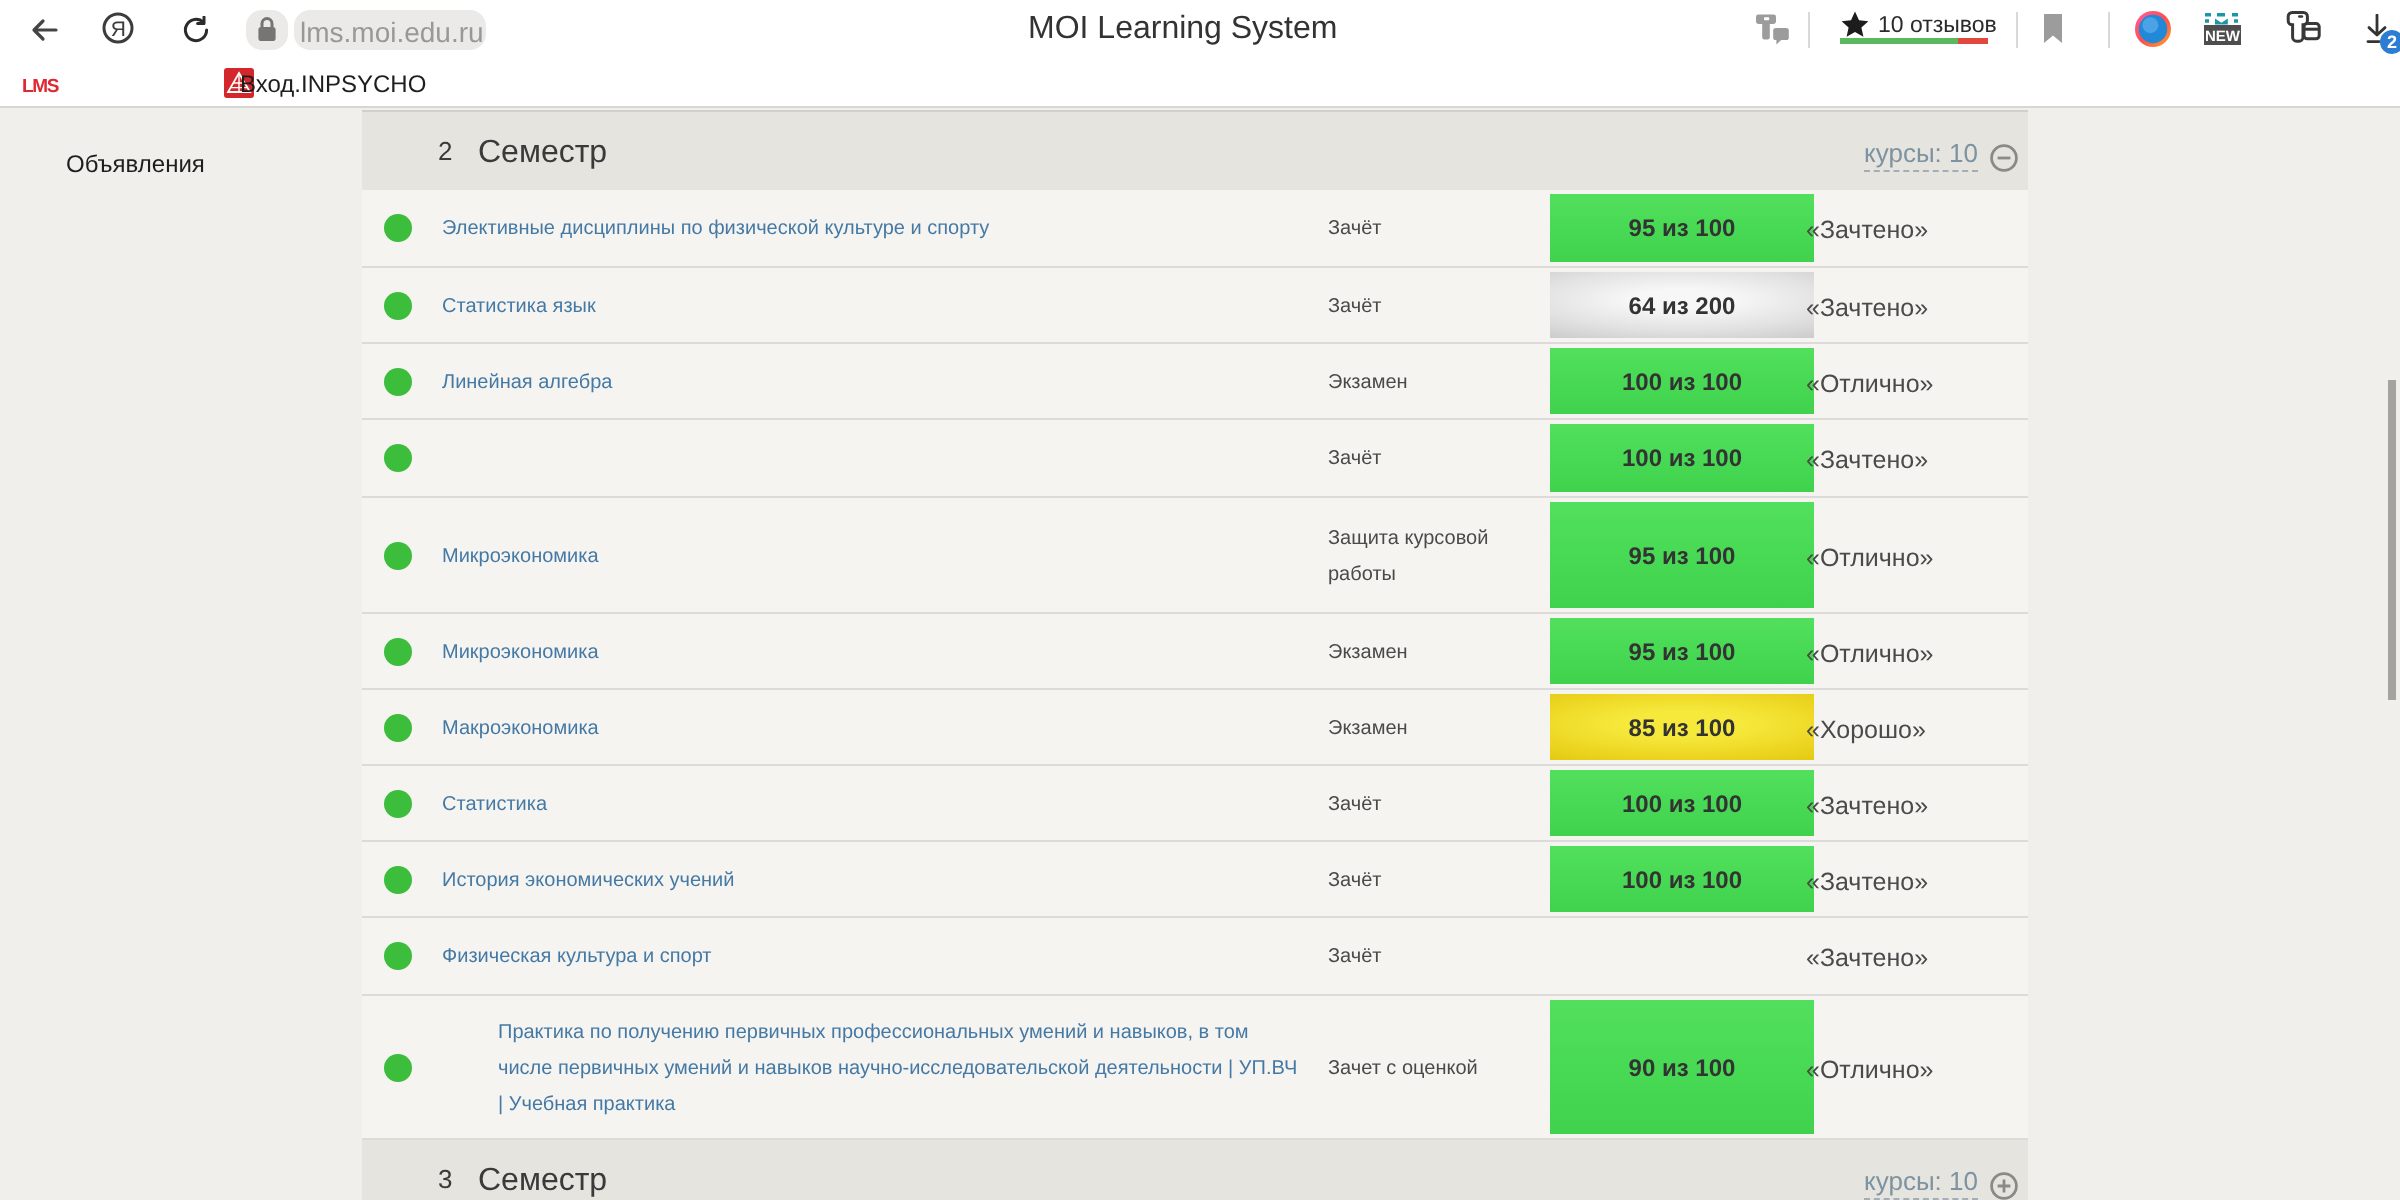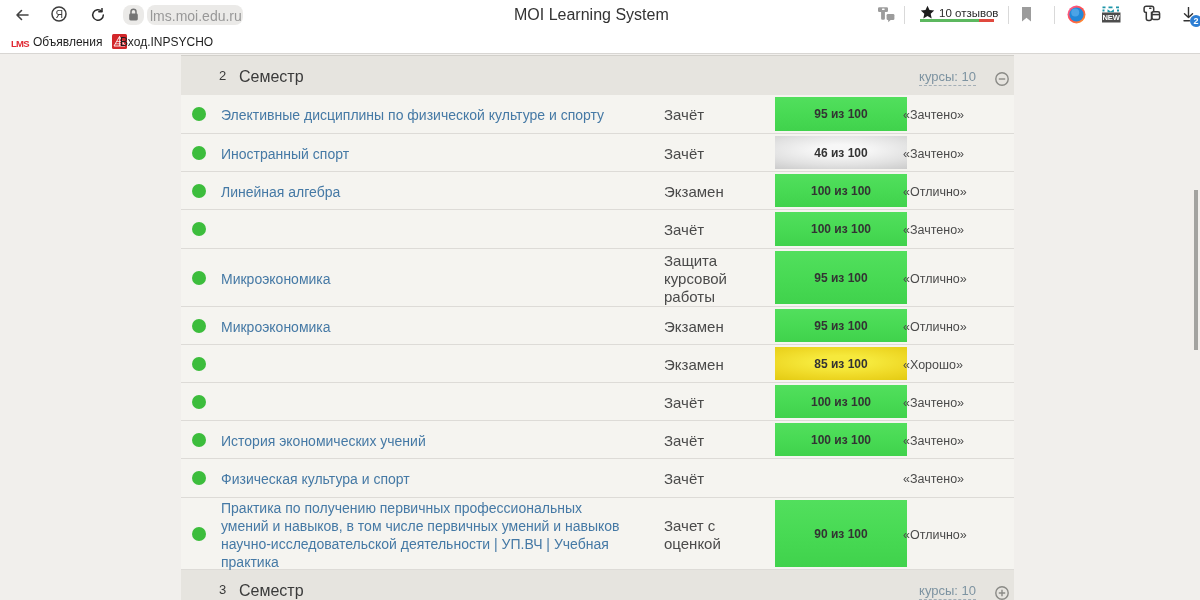--- a/index.html
+++ b/index.html
@@ -17,27 +17,27 @@
 
 
 #bookmarks { position:absolute; left:0; top:30px; width:1200px; height:24px; background:#fff; border-bottom:1px solid #d8d6d3;padding-left:17px; }
 .bktext { position:absolute; top:5px; font-size:12px; color:#1e1e1e; }
 
 
 #tbl { position:absolute; left:181px; top:55px; width:833px; }
 .band { position:relative; width:833px; height:40px; background:#e6e4df; }
 .band .num { position:absolute; left:38px; top:12px; font-size:13px; color:#3a3a3a; }
 .band .ttl { position:absolute; left:58px; top:12px; font-size:16px; color:#3a3a3a; }
-.kursy { position:absolute; right:38px; top:13px; font-size:13px; color:#7d93a1; border-bottom:1px dashed #a3aeb6; padding-bottom:1px; }
+.kursy { position:absolute; right:25px; top:13px; font-size:13px; color:#7d93a1; border-bottom:1px dashed #a3aeb6; padding-bottom:1px; }
 .bicon { position:absolute; right:5px; top:16px; width:14px; height:14px; }
 
 .row { position:relative; width:833px; background:#f5f4f0; border-bottom:1px solid #dddbd7; }
 .dot { position:absolute; left:11px; top:50%; margin-top:-7px; width:14px; height:14px; border-radius:50%; background:#3cbd3c; }
-.cname { position:absolute; left:40px; top:calc(50% + 1px); transform:translateY(-50%); width:430px; font-size:14px; line-height:18px; color:#4579a5; }
-.ctype { position:absolute; left:483px; top:calc(50% + 1px); transform:translateY(-50%); width:108px; font-size:15px; line-height:18px; color:#4a4a4a; }
+.cname { position:absolute; left:40px; top:calc(50% + 1px); transform:translateY(-50%); width:430px; font-size:10px; line-height:18px; color:#4579a5; }
+.ctype { position:absolute; left:483px; top:calc(50% + 1px); transform:translateY(-50%); width:108px; font-size:10px; line-height:18px; color:#4a4a4a; }
 .cell { position:absolute; left:594px; top:2px; bottom:2px; width:132px; display:flex; align-items:center; justify-content:center; font-size:12px; font-weight:bold; color:#333; }
 .cell.g { background:linear-gradient(180deg,#52df5d 0%,#48da54 50%,#40d24c 100%); }
 .cell.s { background:radial-gradient(105% 88% at 50% 42%,#f7f7f7 18%,#e2e2e2 52%,#bdbdbd 100%); }
 .cell.y { background:radial-gradient(ellipse 90% 75% at 50% 45%,#f6e93c 25%,#eed825 60%,#e0c70e 100%); }
 .cgrade { position:absolute; left:722px; top:calc(50% + 1px); transform:translateY(-50%); font-size:12.5px; color:#4a4a4a;text-align:center; }
 
 
 #sbthumb { position:absolute; left:1194px; top:190px; width:4px; height:160px; background:#a3a3a0; }
 </style></head>
 <body>
@@ -117,21 +117,21 @@
 
   <svg class="abs" style="left:1181px;top:7px" width="14" height="15" viewBox="0 0 14 15">
       <path d="M7.5 0.5v10M3.5 6.8L7.5 10.5l4-3.7" stroke="#333" stroke-width="1.4" fill="none" stroke-linecap="round" stroke-linejoin="round"></path>
       <path d="M3 13.8h5.5" stroke="#333" stroke-width="1.4" stroke-linecap="round"></path>
     </svg>
   <div class="abs" style="left:1190px;top:15px;width:12px;height:12px;border-radius:50%;background:#2d7ed3;color:#fff;font-size:9px;font-weight:bold;text-align:center;line-height:12px;">2</div>
 </div>
 
 <div id="bookmarks">
   <div class="abs" style="left:11px;top:8px;font-size:9.5px;font-weight:bold;color:#e02832;letter-spacing:-0.7px;">LMS</div>
-  <div class="bktext" style="left:33px;">Объявления</div>
+  <div class="bktext" style="left:33px;margin-top:40px;">Объявления</div>
   <svg class="abs" style="left:112px;top:4px" width="15" height="15" viewBox="0 0 15 15">
       <rect width="15" height="15" rx="1.5" fill="#d3272b"></rect>
       <path d="M7.5 2.5L13 12H2z" fill="none" stroke="#fff" stroke-width="0.9"></path>
       <path d="M7.5 2.5v9.5M5 7.5h5M3.5 9.8h8" stroke="#fff" stroke-width="0.7"></path>
     </svg>
   <div class="bktext" style="left:120px;">Вход.INPSYCHO</div>
 </div>
 
 <div id="tbl">
   <div class="band" style="border-top:1px solid #d2d0cb;">
@@ -146,23 +146,23 @@
 
   <div class="row" style="height:39px;">
     <div class="dot"></div>
       <div class="cname">Элективные дисциплины по физической культуре и спорту</div>
     <div class="ctype">Зачёт</div>
       <div class="cell g">95 из 100</div>
       <div class="cgrade">«Зачтено»</div>
   </div>
   <div class="row" style="height:38px;">
     <div class="dot"></div>
-      <div class="cname">Иностранный спорт</div>
-    <div class="ctype">Зачёт</div>
-      <div class="cell s">46 из 100</div>
+      <div class="cname">Статистика язык</div>
+    <div class="ctype">Зачёт</div>
+      <div class="cell s">64 из 200</div>
       <div class="cgrade">«Зачтено»</div>
   </div>
   <div class="row" style="height:38px;">
     <div class="dot"></div>
       <div class="cname">Линейная алгебра</div>
     <div class="ctype">Экзамен</div>
       <div class="cell g">100 из 100</div>
       <div class="cgrade">«Отлично»</div>
   </div>
   <div class="row" style="height:39px;">
@@ -180,46 +180,48 @@
   </div>
   <div class="row" style="height:38px;">
     <div class="dot"></div>
       <div class="cname">Микроэкономика</div>
     <div class="ctype">Экзамен</div>
       <div class="cell g">95 из 100</div>
       <div class="cgrade">«Отлично»</div>
   </div>
   <div class="row" style="height:38px;">
     <div class="dot"></div>
+      <div class="cname">Макроэкономика</div>
     <div class="ctype">Экзамен</div>
       <div class="cell y">85 из 100</div>
       <div class="cgrade">«Хорошо»</div>
   </div>
   <div class="row" style="height:38px;">
     <div class="dot"></div>
+      <div class="cname">Статистика</div>
     <div class="ctype">Зачёт</div>
       <div class="cell g">100 из 100</div>
       <div class="cgrade">«Зачтено»</div>
   </div>
   <div class="row" style="height:38px;">
     <div class="dot"></div>
       <div class="cname">История экономических учений</div>
     <div class="ctype">Зачёт</div>
       <div class="cell g">100 из 100</div>
       <div class="cgrade">«Зачтено»</div>
   </div>
   <div class="row" style="height:39px;">
     <div class="dot"></div>
       <div class="cname">Физическая культура и спорт</div>
     <div class="ctype">Зачёт</div>
       <div class="cgrade">«Зачтено»</div>
   </div>
   <div class="row" style="height:72px;">
     <div class="dot"></div>
-      <div class="cname" style="width:400px;">Практика по получению первичных профессиональных умений и навыков, в том числе первичных умений и навыков научно-исследовательской деятельности | УП.ВЧ | Учебная практика</div>
+      <div class="cname" style="width:400px;margin-left:28px;">Практика по получению первичных профессиональных умений и навыков, в том числе первичных умений и навыков научно-исследовательской деятельности | УП.ВЧ | Учебная практика</div>
     <div class="ctype">Зачет с оценкой</div>
       <div class="cell g">90 из 100</div>
       <div class="cgrade">«Отлично»</div>
   </div>
 
   <div class="band">
     <div class="num">3</div>
       <div class="ttl">Семестр</div>
     <div class="kursy">курсы: 10</div>
     <svg class="bicon" viewBox="0 0 14 14">

